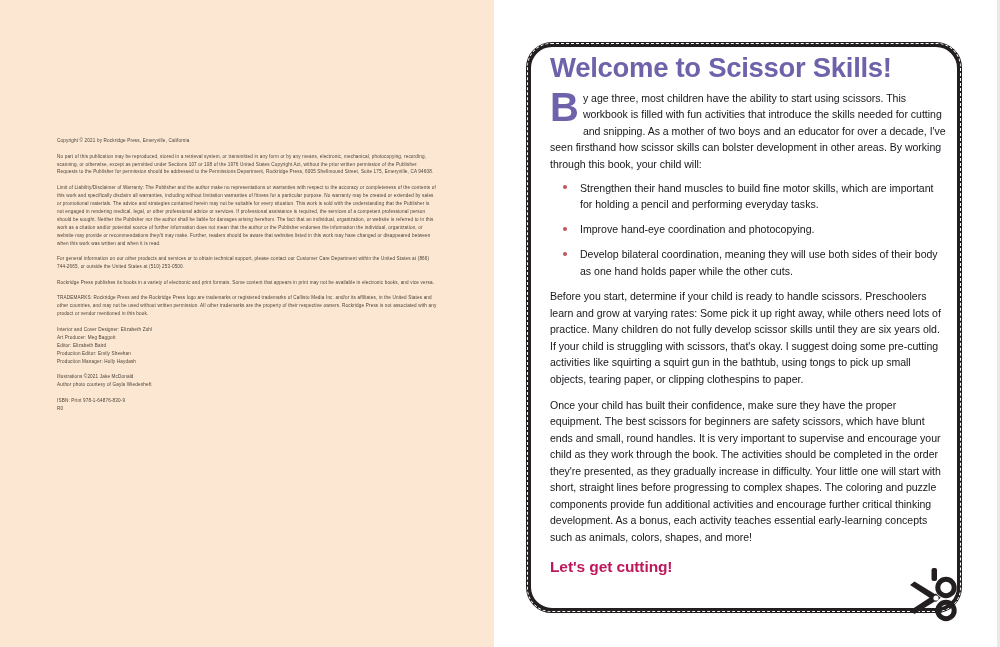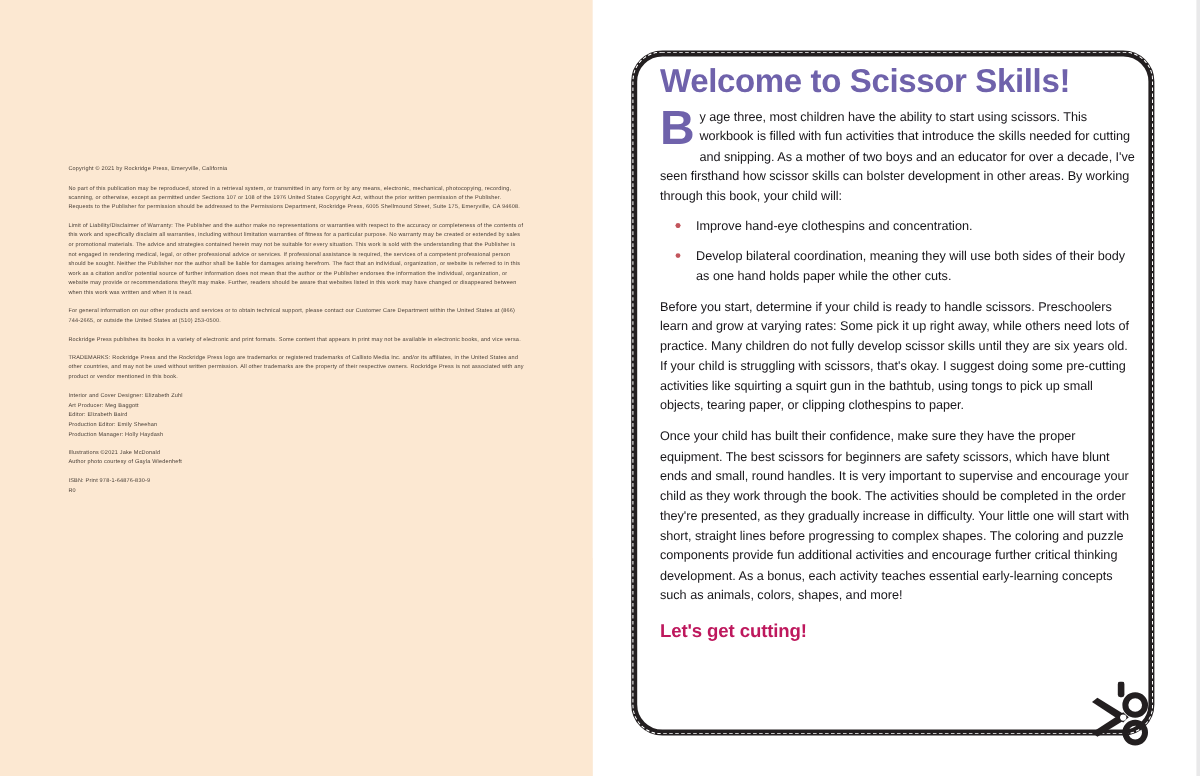--- a/index.html
+++ b/index.html
@@ -211,24 +211,25 @@
 
       <div id="welcome-title">Welcome to Scissor Skills!</div>
 
       <p class="body-text" id="intro-para">
         <span class="dropcap">B</span><span>y age three, most children have the ability to start using scissors. This workbook is filled with fun activities that introduce the skills needed for cutting and snipping. As a mother of two boys and an educator for over a decade, I've seen firsthand how scissor skills can bolster development in other areas. By working through this book, your child will:</span>
       </p>
 
       <ul id="benefit-list">
         <li>
           <span class="dot"></span>
+          <span>Strengthen their hand muscles to build fine motor skills, which are important for holding a pencil and performing everyday tasks.</span>
         </li>
         <li>
           <span class="dot"></span>
-          <span>Improve hand-eye clothespins and concentration.</span>
+          <span>Improve hand-eye coordination and photocopying.</span>
         </li>
         <li>
           <span class="dot"></span>
           <span>Develop bilateral coordination, meaning they will use both sides of their body as one hand holds paper while the other cuts.</span>
         </li>
       </ul>
 
       <p class="body-text">Before you start, determine if your child is ready to handle scissors. Preschoolers learn and grow at varying rates: Some pick it up right away, while others need lots of practice. Many children do not fully develop scissor skills until they are six years old. If your child is struggling with scissors, that's okay. I suggest doing some pre-cutting activities like squirting a squirt gun in the bathtub, using tongs to pick up small objects, tearing paper, or clipping clothespins to paper.</p>
       <p class="body-text">Once your child has built their confidence, make sure they have the proper equipment. The best scissors for beginners are safety scissors, which have blunt ends and small, round handles. It is very important to supervise and encourage your child as they work through the book. The activities should be completed in the order they're presented, as they gradually increase in difficulty. Your little one will start with short, straight lines before progressing to complex shapes. The coloring and puzzle components provide fun additional activities and encourage further critical thinking development. As a bonus, each activity teaches essential early-learning concepts such as animals, colors, shapes, and more!</p>
 

